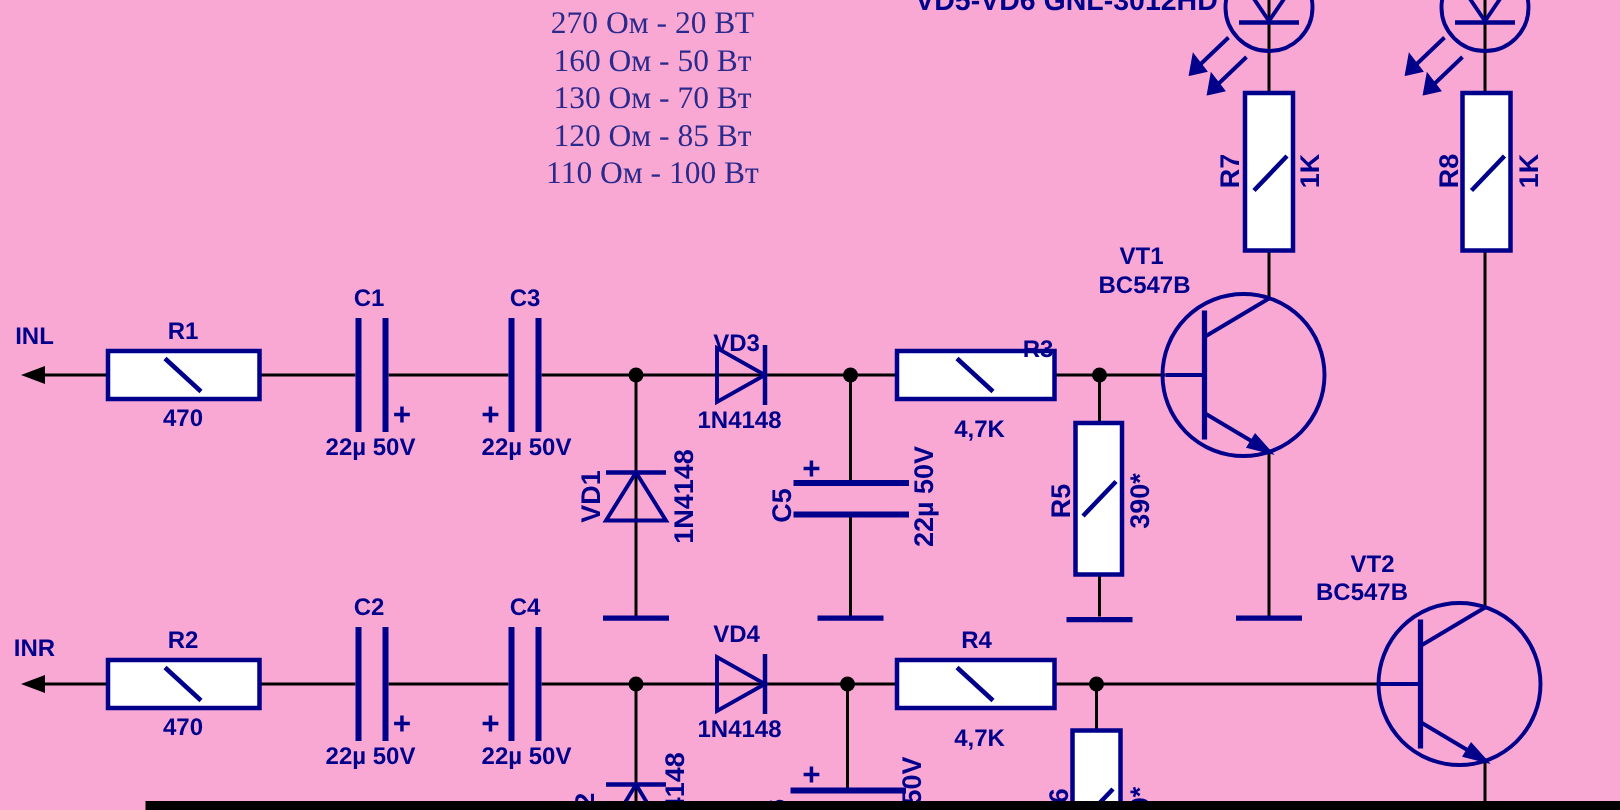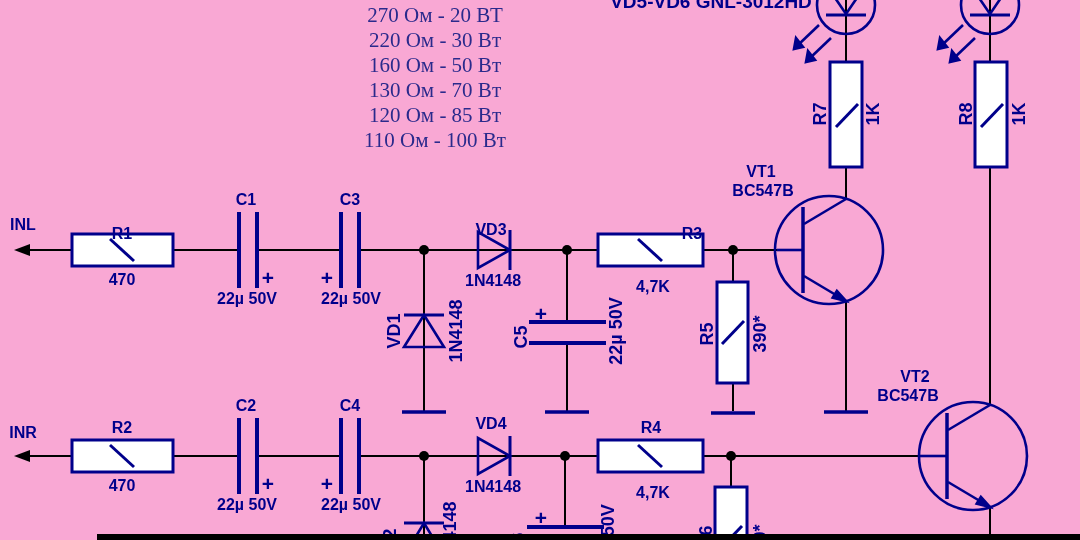--- a/index.html
+++ b/index.html
@@ -205,33 +205,32 @@
       <circle cx="567" cy="250" r="5"></circle>
       <circle cx="733" cy="250" r="5"></circle>
       <circle cx="424" cy="456" r="5"></circle>
       <circle cx="565" cy="456" r="5"></circle>
       <circle cx="731" cy="456" r="5"></circle>
     </g>
   </svg>
 
   <div class="note">
     <div>270 Ом - 20 ВТ</div>
-    <div>220 Ом - 30 Вт</div>
     <div>160 Ом - 50 Вт</div>
     <div>130 Ом - 70 Вт</div>
     <div>120 Ом - 85 Вт</div>
     <div>110 Ом - 100 Вт</div>
   </div>
 
   <span class="lbl f19" style="left:711px; top:1px;">VD5-VD6 GNL-3012HD</span>
 
   <span class="lbl" style="left:23px;  top:225px;">INL</span>
   <span class="lbl" style="left:23px;  top:433px;">INR</span>
 
-  <span class="lbl" style="left:122px; top:234px;">R1</span>
+  <span class="lbl" style="left:122px; top:222px;">R1</span>
   <span class="lbl" style="left:122px; top:280px;">470</span>
   <span class="lbl" style="left:122px; top:428px;">R2</span>
   <span class="lbl" style="left:122px; top:486px;">470</span>
 
   <span class="lbl" style="left:246px; top:200px;">C1</span>
   <span class="lbl plus" style="left:268px; top:277px;">+</span>
   <span class="lbl" style="left:247px; top:299px;">22µ 50V</span>
 
   <span class="lbl" style="left:350px; top:200px;text-align:center;">C3</span>
   <span class="lbl plus" style="left:327px; top:277px;">+</span>

